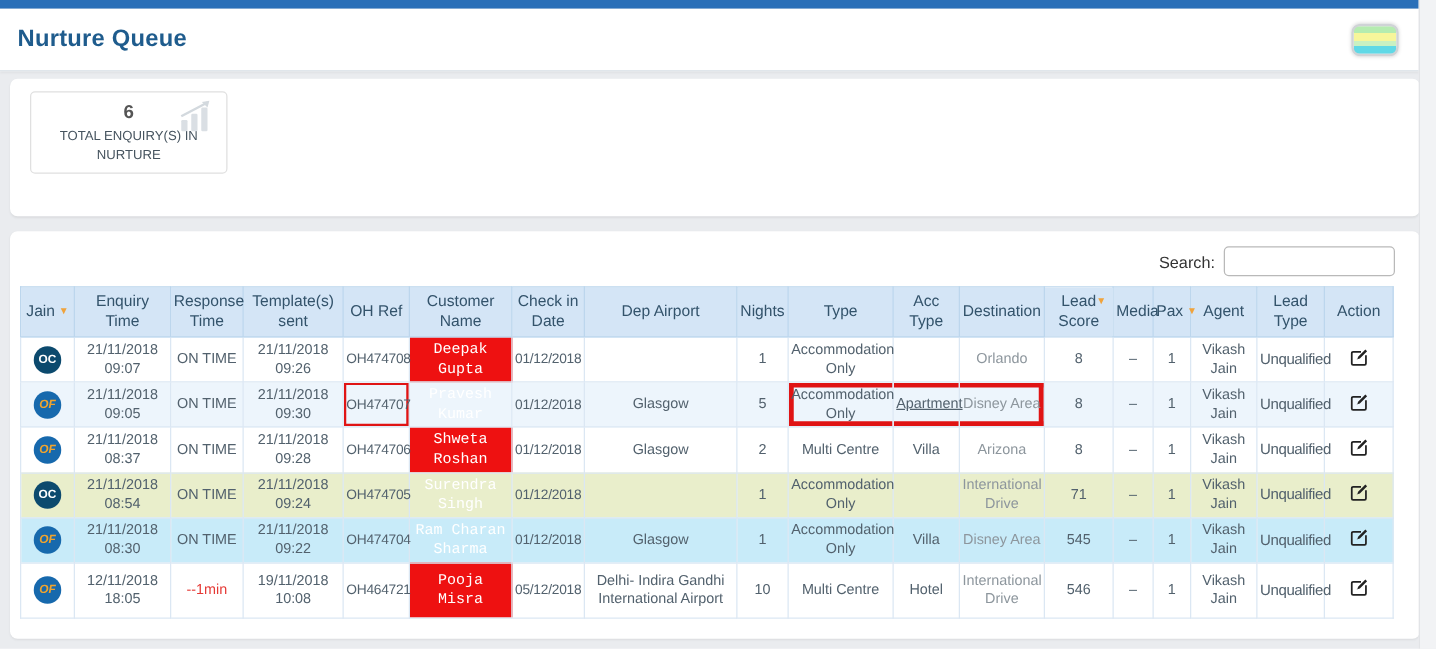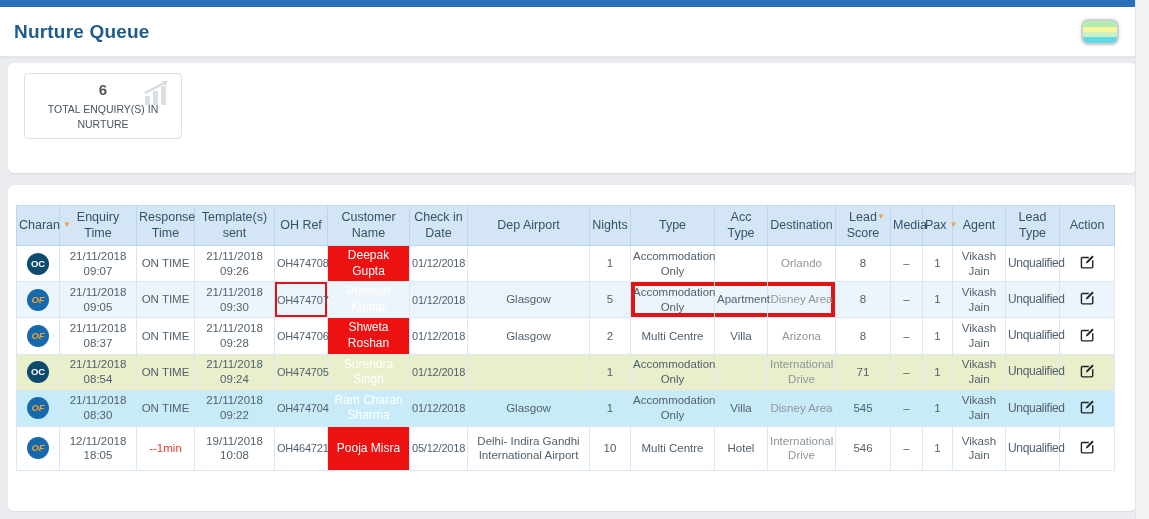--- a/index.html
+++ b/index.html
@@ -60,30 +60,30 @@
 
   .sort-arrow { color:#f0a33c; font-size:8px; margin-left:3px; vertical-align:2px; }
   th.col-lead_score { position:relative; }
   th.col-lead_score .sort-arrow { position:absolute; top:6px; right:5px; margin:0; }
 
   .badge { display:inline-block; width:22px; height:22px; border-radius:50%;
     font-size:9.5px; font-weight:bold; line-height:22px; text-align:center; }
   .badge.oc { background:#0c4a6e; color:#fff; }
   .badge.of { background:#1769ad; color:#f0a42e;font-style:italic; }
 
-  td.name-cell { background:#ee1111; color:#fff; font-size:12px; padding:2px 3px; }
+  td.name-cell { background:#ee1111; color:#fff; font-size:12px; padding:2px 3px;font-family:Liberation Mono, monospace; }
   .late { color:#e53935; }
   td.dest { color:#8d969d;margin-left:36px; }
   td.oh { white-space:nowrap; font-size:11px; letter-spacing:-.2px;text-align:right; }
   td.ci { white-space:nowrap; font-size:11px; letter-spacing:-.2px; }
   td.lt { white-space:nowrap; font-size:12px; letter-spacing:-.3px; }
 
   td.annot-thin { box-shadow: inset 0 0 0 2px #e01414; }
   td.gb-start { box-shadow: inset 4px 0 0 #e01414, inset 0 4px 0 #e01414, inset 0 -4px 0 #e01414; }
-  td.gb-mid   { box-shadow: inset 0 4px 0 #e01414, inset 0 -4px 0 #e01414; }
+  td.gb-mid   { box-shadow: inset 0 4px 0 #e01414, inset 0 -4px 0 #e01414; text-decoration: underline; }
   td.gb-end   { box-shadow: inset -4px 0 0 #e01414, inset 0 4px 0 #e01414, inset 0 -4px 0 #e01414; }
 
   .edit-btn { background:none; border:none; padding:0; cursor:pointer; line-height:0; }
 </style>
 </head>
 <body>
 
 <div class="scroll-strip"></div>
 
 <div class="topbar"></div>
@@ -101,20 +101,24 @@
       <rect x="3" y="17" width="5" height="9" rx="1" fill="#dadfe4"></rect>
       <rect x="11" y="12" width="5" height="14" rx="1" fill="#dadfe4"></rect>
       <rect x="19" y="7" width="5" height="19" rx="1" fill="#dadfe4"></rect>
       <path d="M3 14 L24 3" stroke="#d3d9de" stroke-width="2" fill="none"></path>
       <path d="M25.5 1.5 l-6 1 4.5 4.5 z" fill="#d3d9de"></path>
     </svg>
   </div>
 </div>
 
 <div class="card table-card">
+  <div class="search-row">
+    <span class="search-label">Search:</span>
+    <input class="search-input" type="text" value="" style="">
+  </div>
   <table id="leads-table">
     <colgroup>
       <col>
         <col>
         <col>
         <col>
         <col>
         <col>
         <col>
         <col>
@@ -124,21 +128,21 @@
         <col>
         <col>
         <col>
         <col>
         <col>
         <col>
         <col>
     </colgroup>
     <thead>
         <tr id="thead-row">
-          <th class="col-brand"><span>Charan</span><span class="sort-arrow">▼</span></th>
+          <th class="col-brand"><span>Jain</span><span class="sort-arrow">▼</span></th>
           <th class="col-enquiry_time"><span>Enquiry Time</span></th>
           <th class="col-response_time"><span>Response Time</span></th>
           <th class="col-templates_sent"><span>Template(s) sent</span></th>
           <th class="col-oh_ref"><span>OH Ref</span></th>
           <th class="col-customer_name"><span>Customer Name</span></th>
           <th class="col-check_in"><span>Check in Date</span></th>
           <th class="col-dep_airport"><span>Dep Airport</span></th>
           <th class="col-nights"><span>Nights</span></th>
           <th class="col-type"><span>Type</span></th>
           <th class="col-acc_type"><span>Acc Type</span></th>

